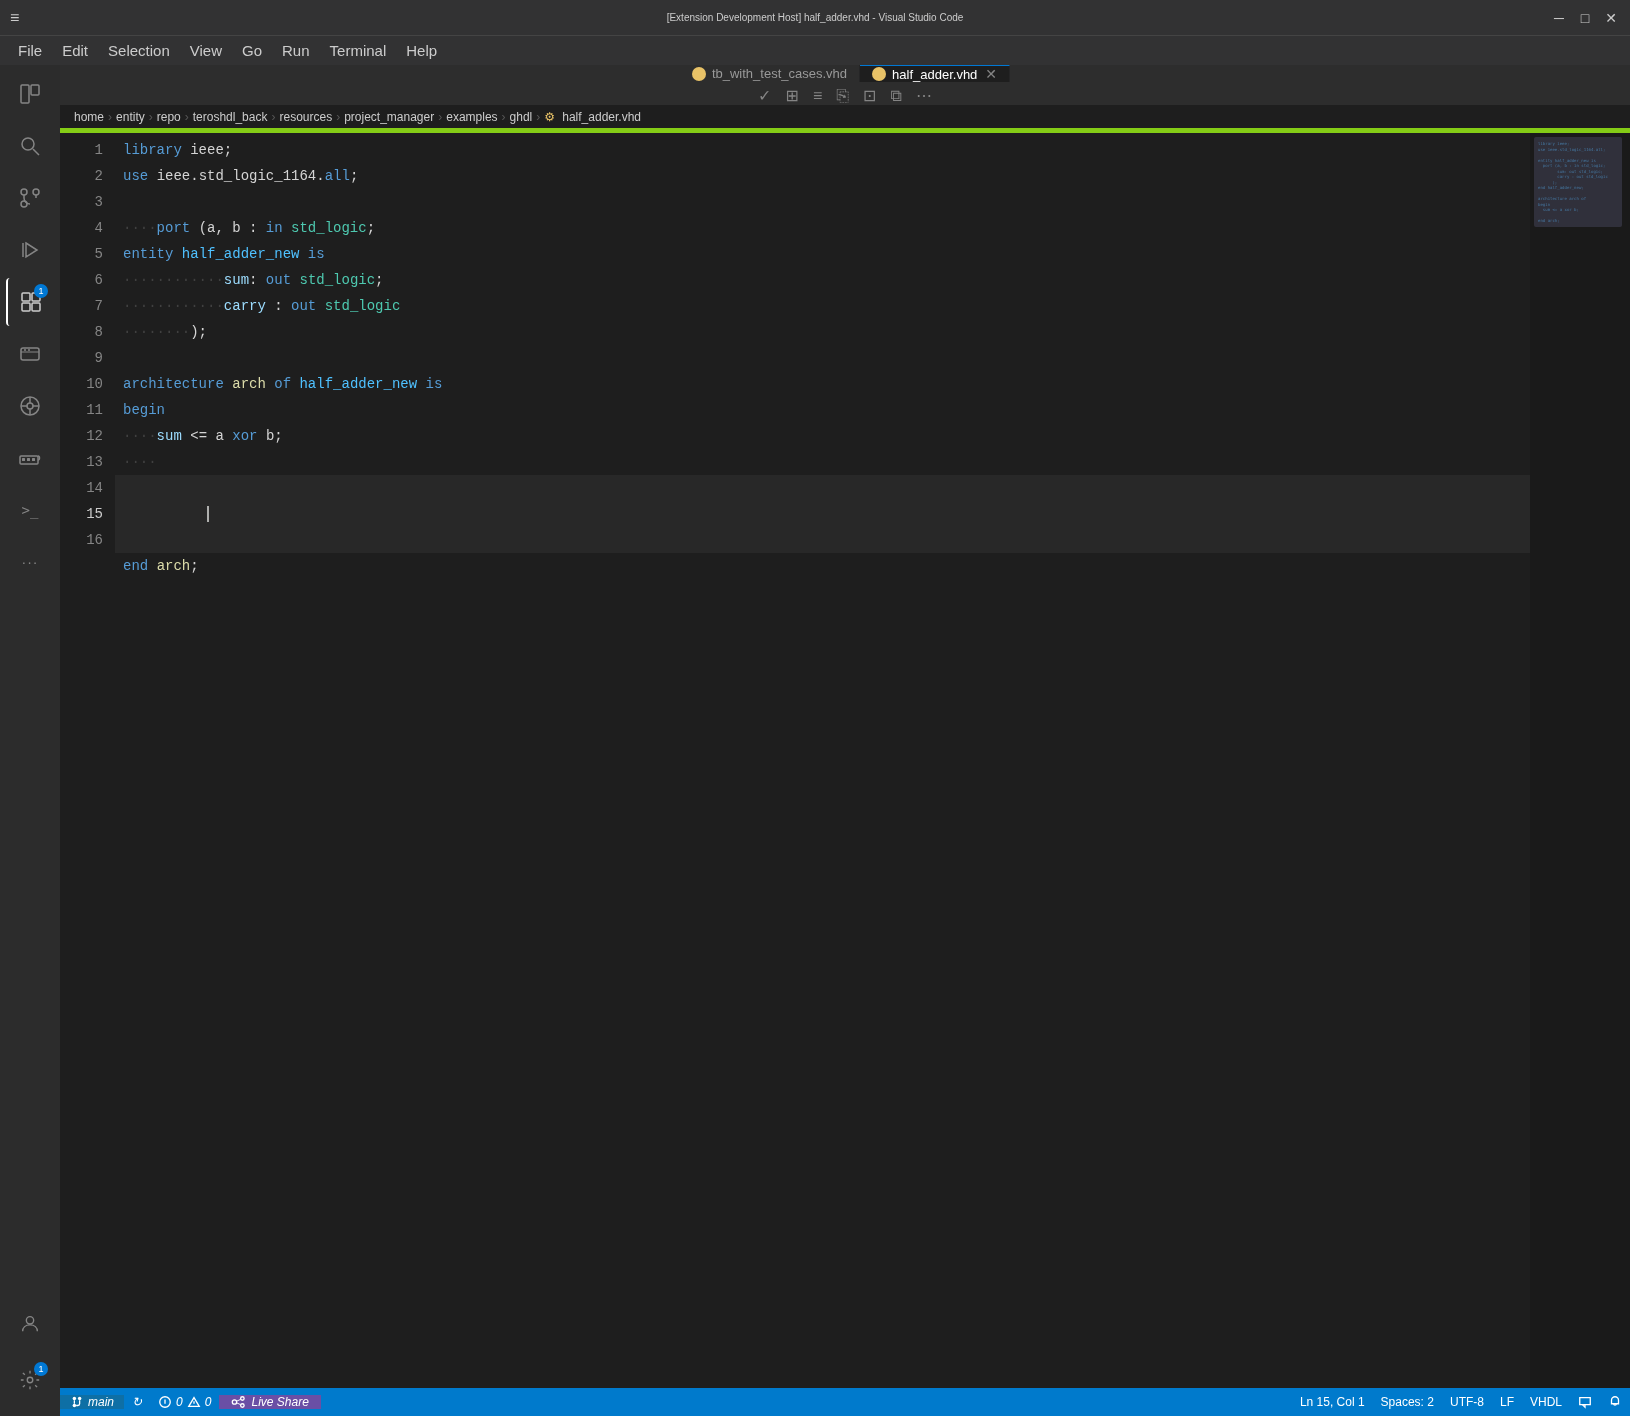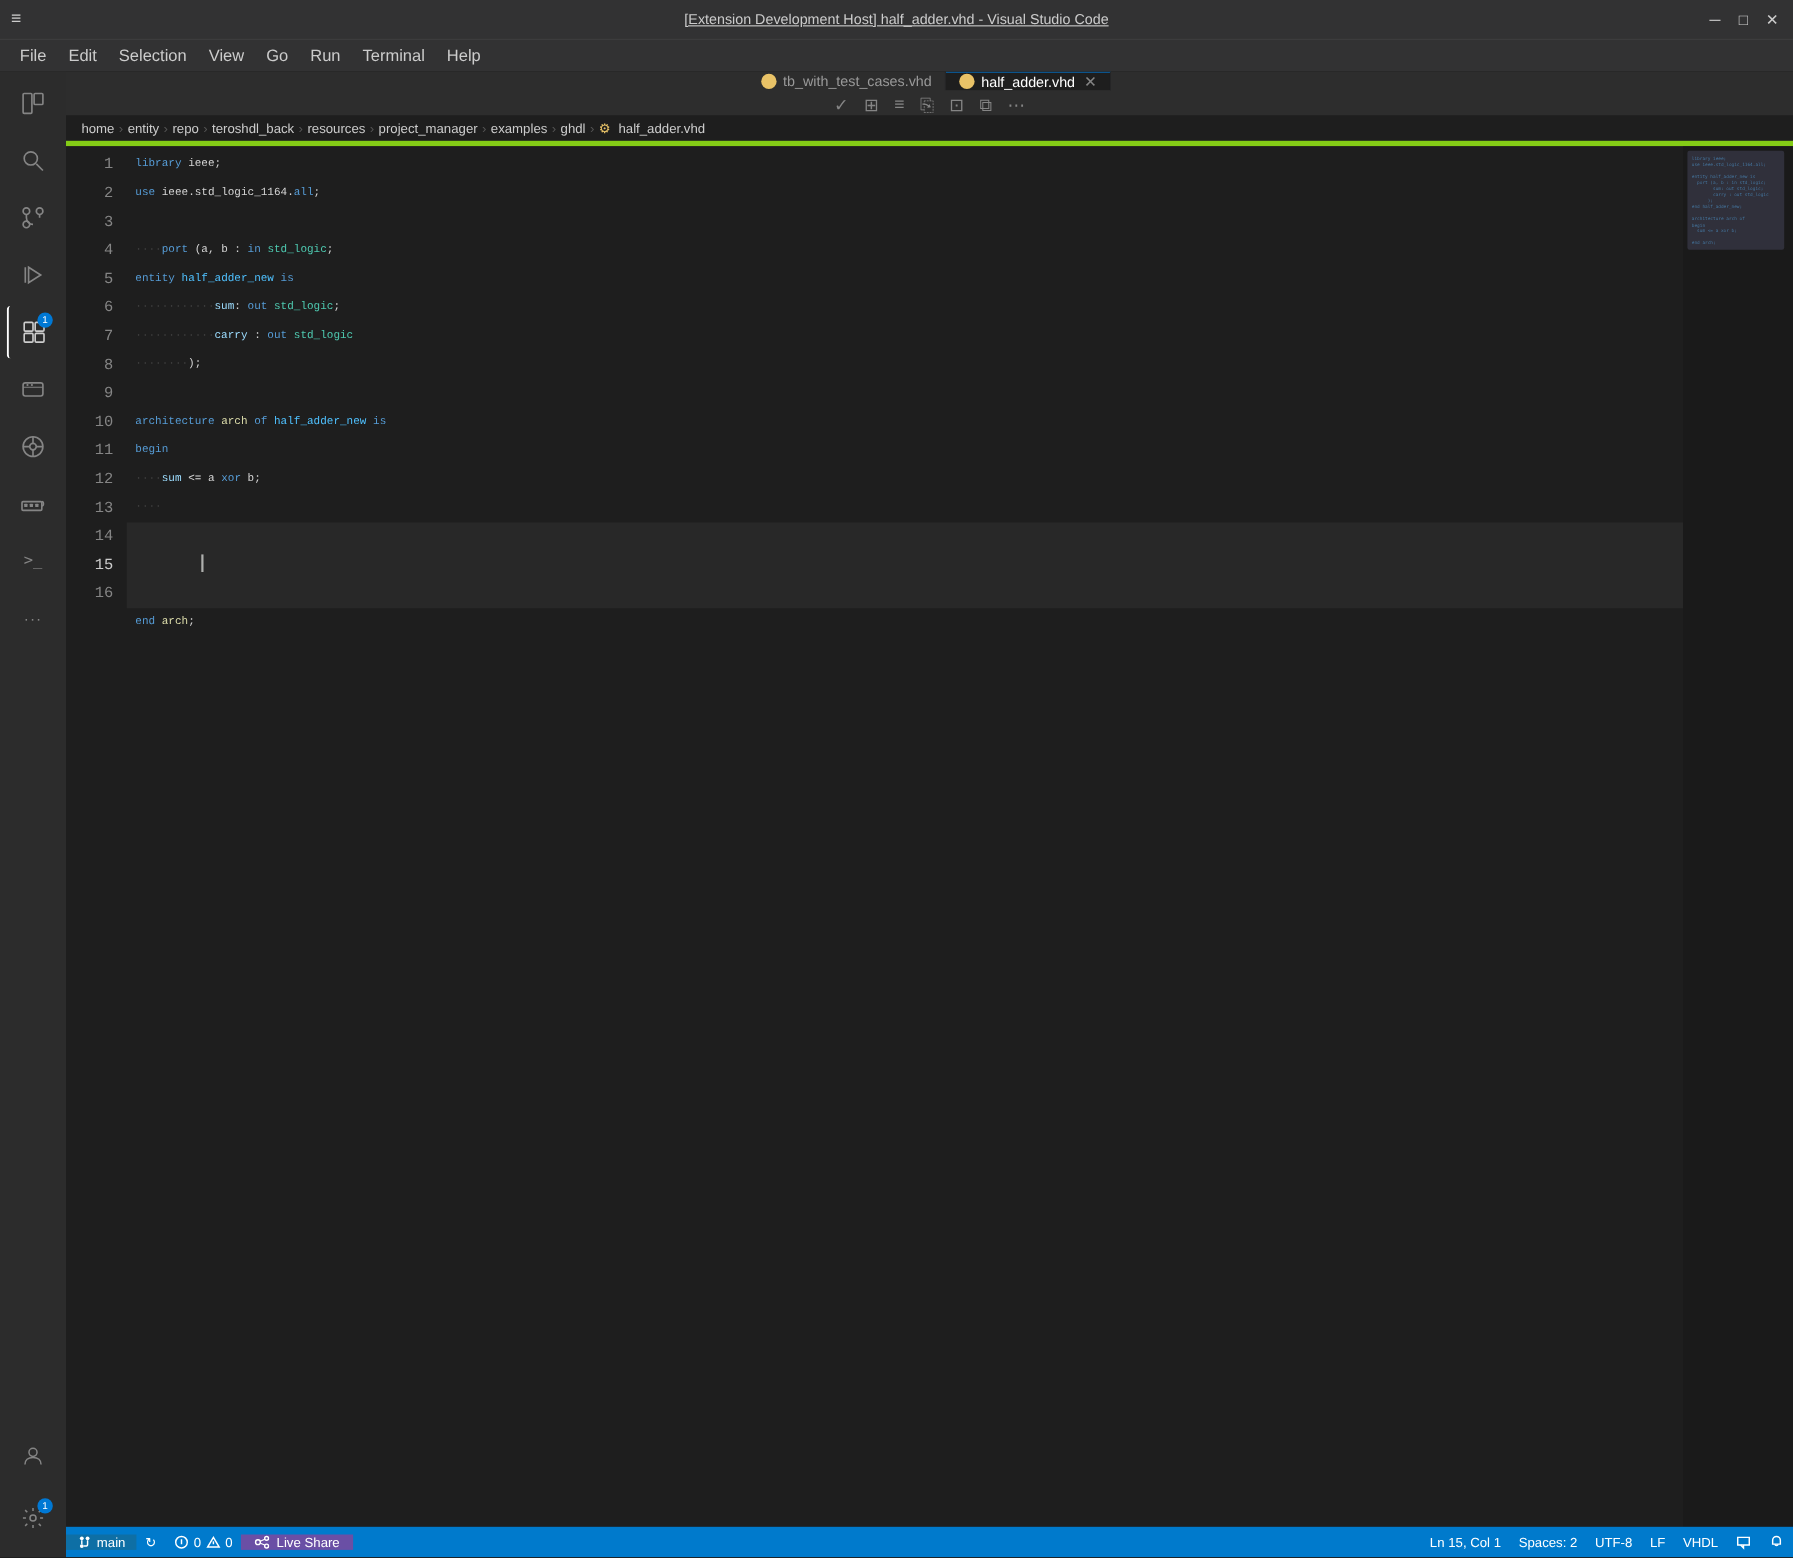--- a/index.html
+++ b/index.html
@@ -20,22 +20,21 @@
       background: #323233;
       height: 35px;
       display: flex;
       align-items: center;
       justify-content: center;
       position: relative;
       flex-shrink: 0;
     }
     #title-bar-text {
       color: #cccccc;
-      font-size: 13px;
-      text-decoration: underline;
+      font-size: 10px;
     }
     #window-controls {
       position: absolute;
       right: 10px;
       top: 0;
       height: 100%;
       display: flex;
       align-items: center;
       gap: 8px;
     }
@@ -236,21 +235,21 @@
       line-height: 26px;
       padding-right: 12px;
       padding-top: 4px;
       user-select: none;
       flex-shrink: 0;
     }
     #code-content {
       flex: 1;
       padding: 4px 0;
       font-family: 'Consolas', 'Courier New', monospace;
-      font-size: 10px;
+      font-size: 14px;
       line-height: 26px;
       overflow: auto;
     }
     .code-line {
       min-height: 26px;
       padding-left: 8px;
       white-space: pre;
     }
     .code-line.cursor-line {
       background: #282828;
@@ -278,20 +277,21 @@
       background: #007acc;
       display: flex;
       align-items: center;
       flex-shrink: 0;
       font-size: 12px;
       color: #ffffff;
     }
     #status-left {
       display: flex;
       gap: 0;
+      font-style: italic;
     }
     #status-git {
       background: #0e6fa5;
       padding: 0 10px;
       height: 100%;
       display: flex;
       align-items: center;
       gap: 4px;
       cursor: pointer;
     }

